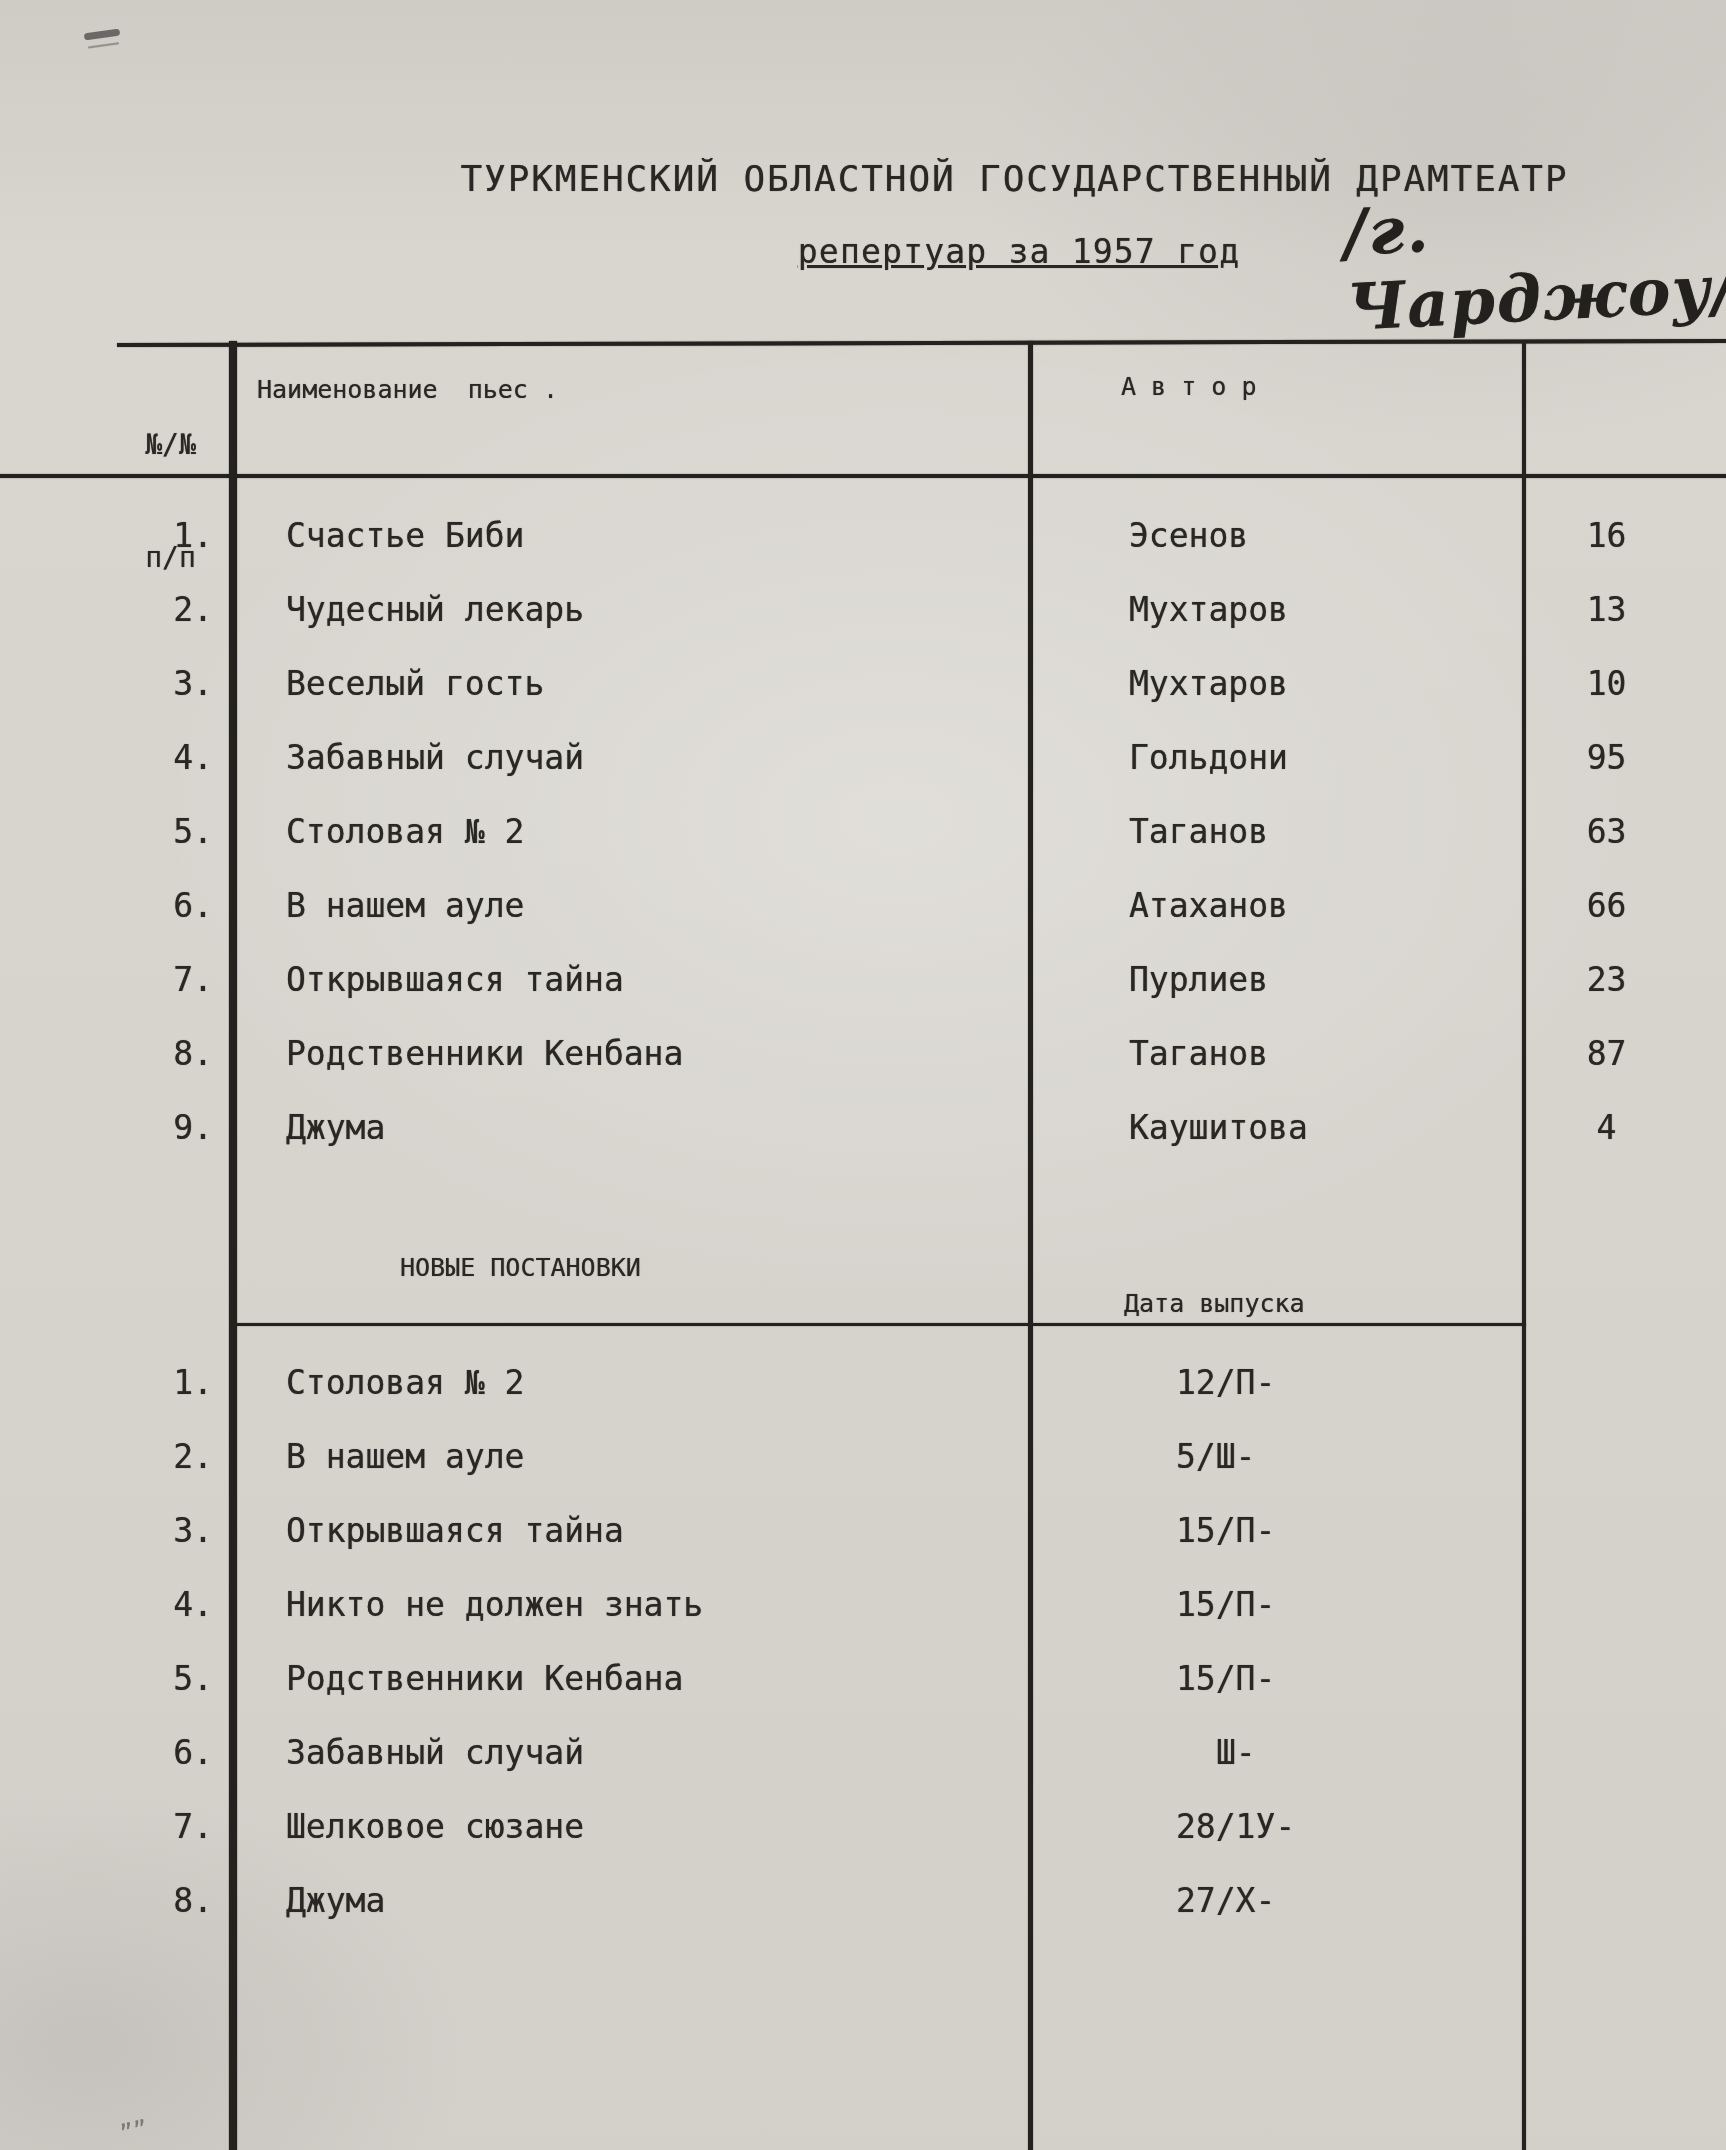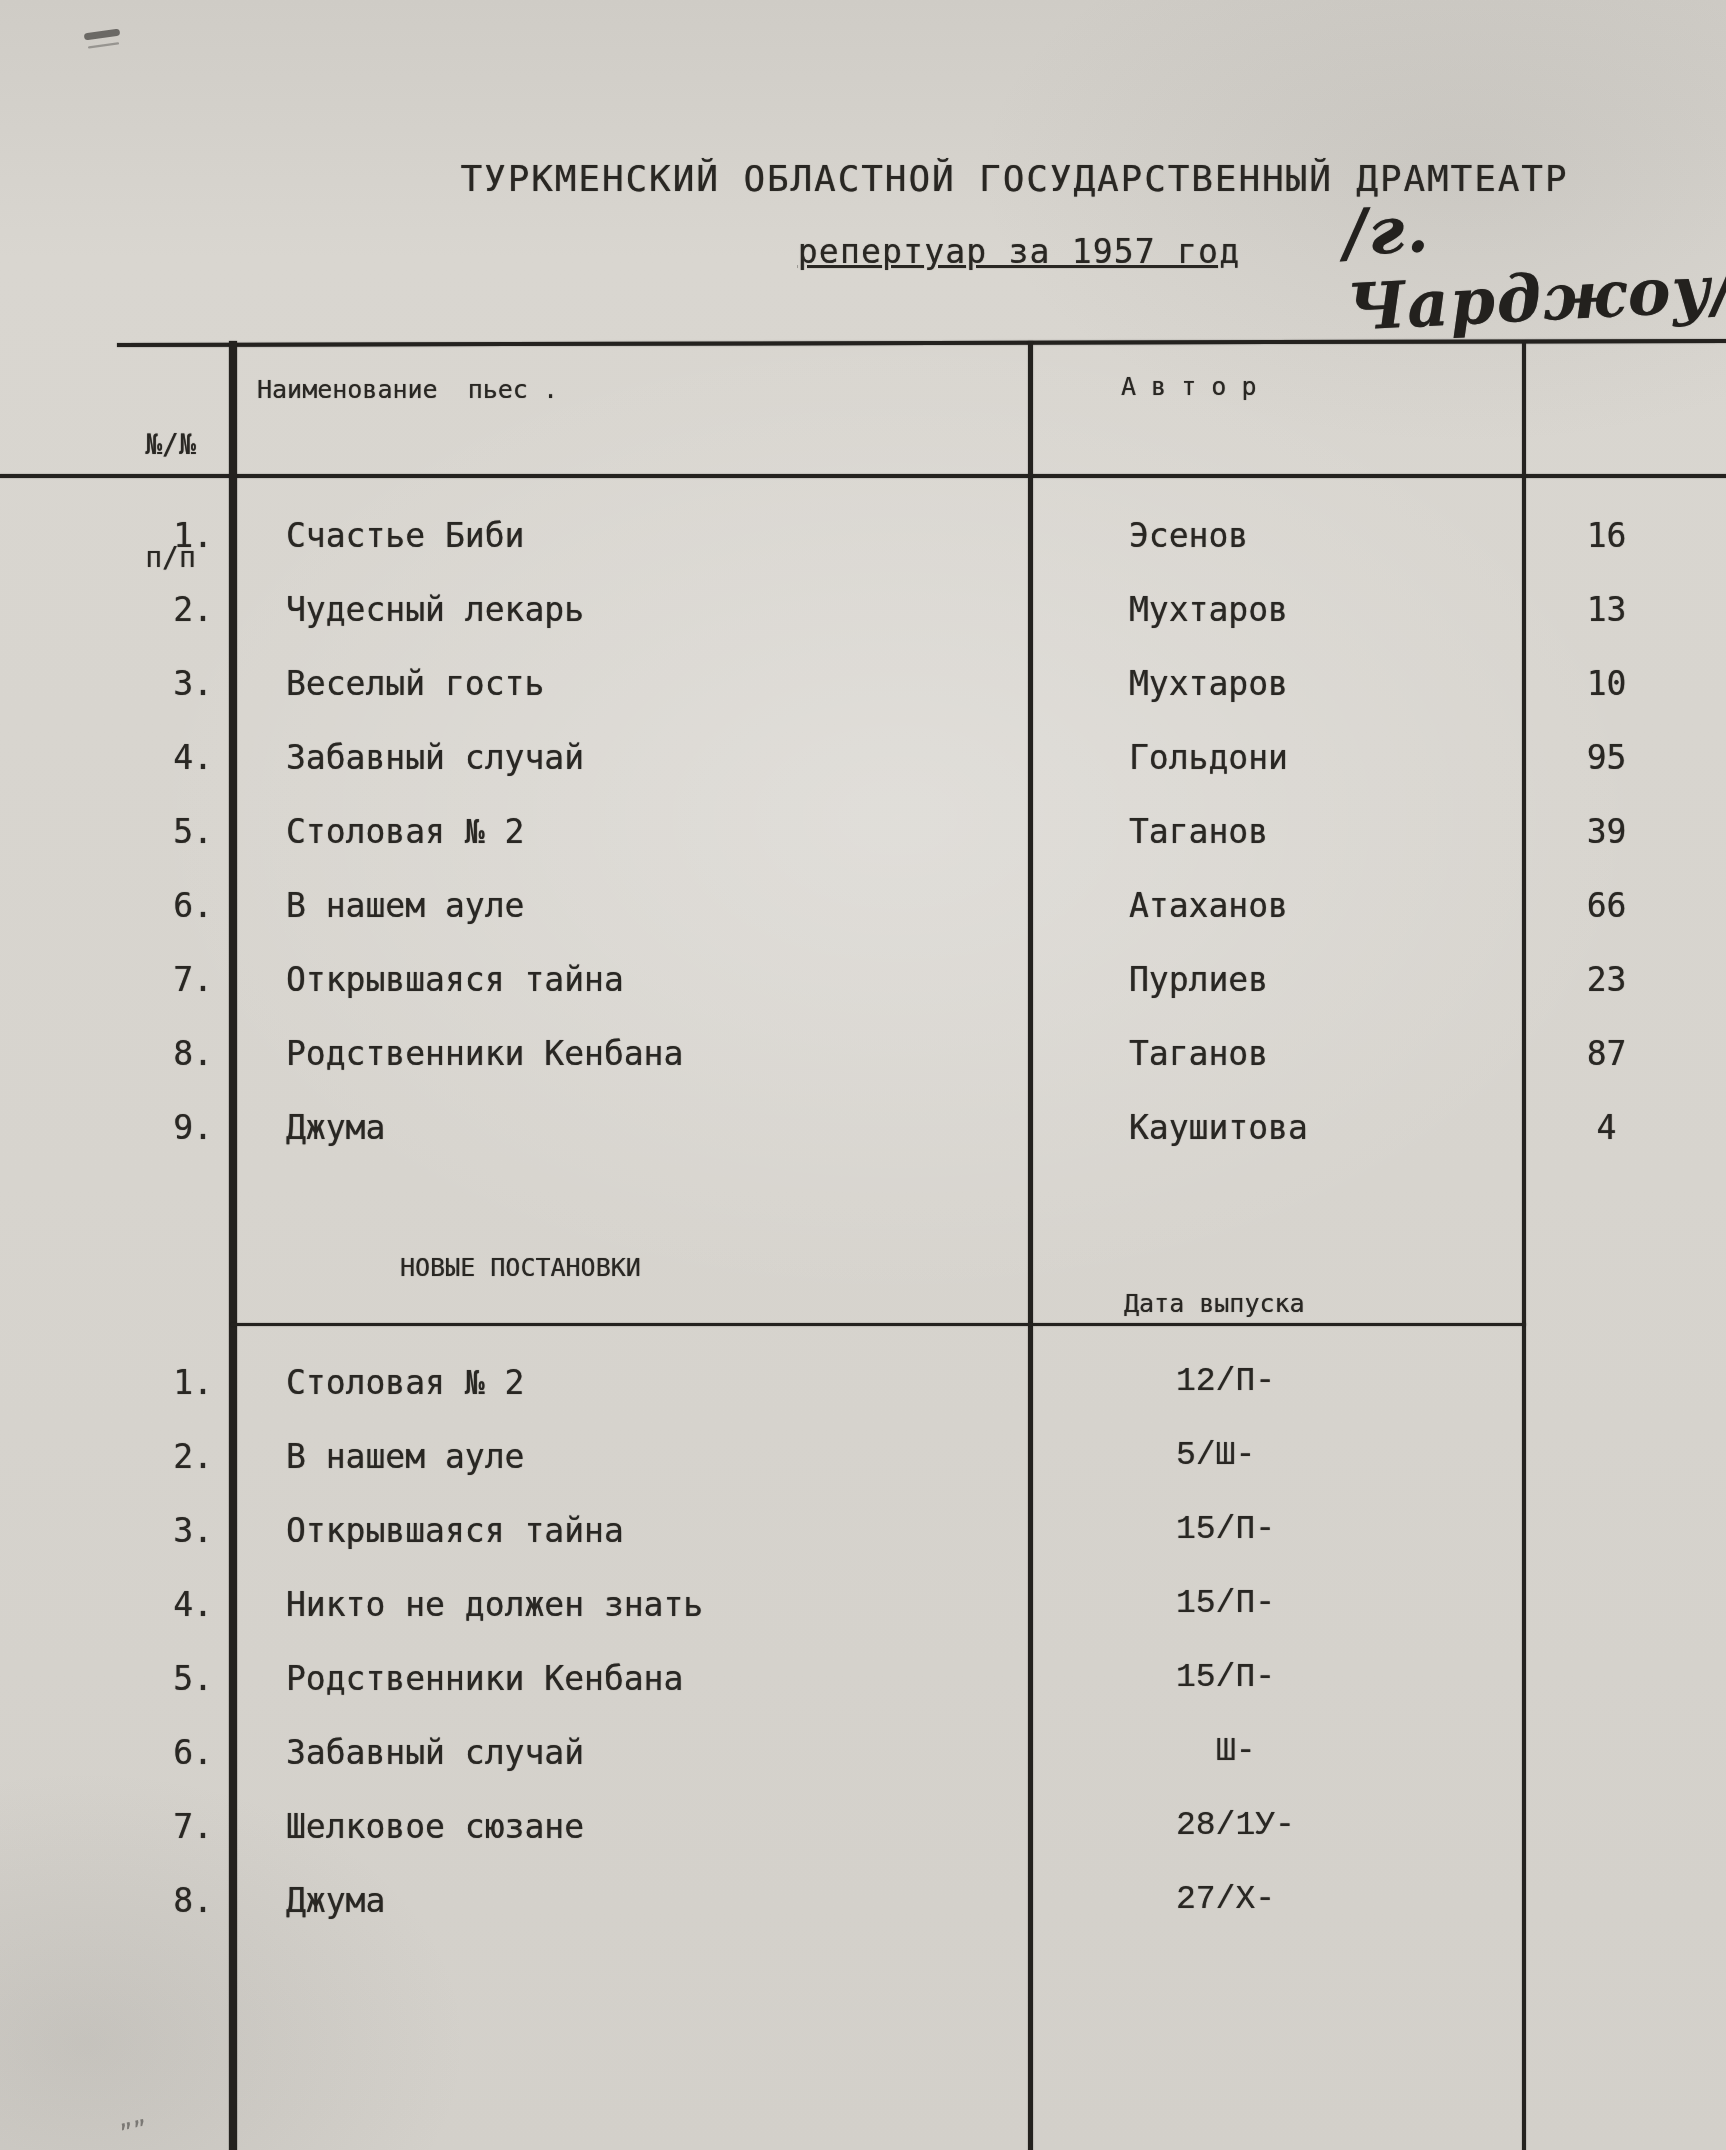--- a/index.html
+++ b/index.html
@@ -36,21 +36,21 @@
   .vline{position:absolute;background:#24221f;box-shadow:0 0 1.2px rgba(20,20,20,.7);}
   .hdr-small{font-size:28px;line-height:1.35;}
   .hdr{font-size:25px;}
   .rows{position:absolute;left:0;width:1726px;}
   .row{position:relative;height:74px;}
   .cell{position:absolute;top:9.3px;font-size:33px;}
   .cell.num{left:131px;width:82px;text-align:right;}
   .cell.name{left:286px;}
   .cell.author{left:1129px;}
   .cell.count{left:1555px;width:103px;text-align:center;}
-  .cell.date{left:1176px;font-family:Liberation Mono, monospace;}
+  .cell.date{left:1176px;}
   #s2-rows .row:nth-child(6) .date{padding-left:40px;}
   .smudge{
     position:absolute;left:84px;top:31px;width:36px;height:7px;
     background:#4a4845;border-radius:3.9px;transform:rotate(-8deg);opacity:.75;
     box-shadow:0 11px 0 -2.3px rgba(70,68,65,.55);
   }
   .mark-bottom{
     position:absolute;left:117px;top:2104px;font-size:23px;color:#5a5855;opacity:.7;
     transform:rotate(-12deg);font-family:"DejaVu Sans Mono",monospace;
   }
@@ -102,21 +102,21 @@
     <div class="row">
       <span class="cell num tw">4.</span>
       <span class="cell name tw">Забавный случай</span>
       <span class="cell author tw">Гольдони</span>
       <span class="cell count tw">95</span>
     </div>
     <div class="row">
       <span class="cell num tw">5.</span>
       <span class="cell name tw">Столовая № 2</span>
       <span class="cell author tw">Таганов</span>
-      <span class="cell count tw">39</span>
+      <span class="cell count tw">63</span>
     </div>
     <div class="row">
       <span class="cell num tw">6.</span>
       <span class="cell name tw">В нашем ауле</span>
       <span class="cell author tw">Атаханов</span>
       <span class="cell count tw">66</span>
     </div>
     <div class="row">
       <span class="cell num tw">7.</span>
       <span class="cell name tw">Открывшаяся тайна</span>

